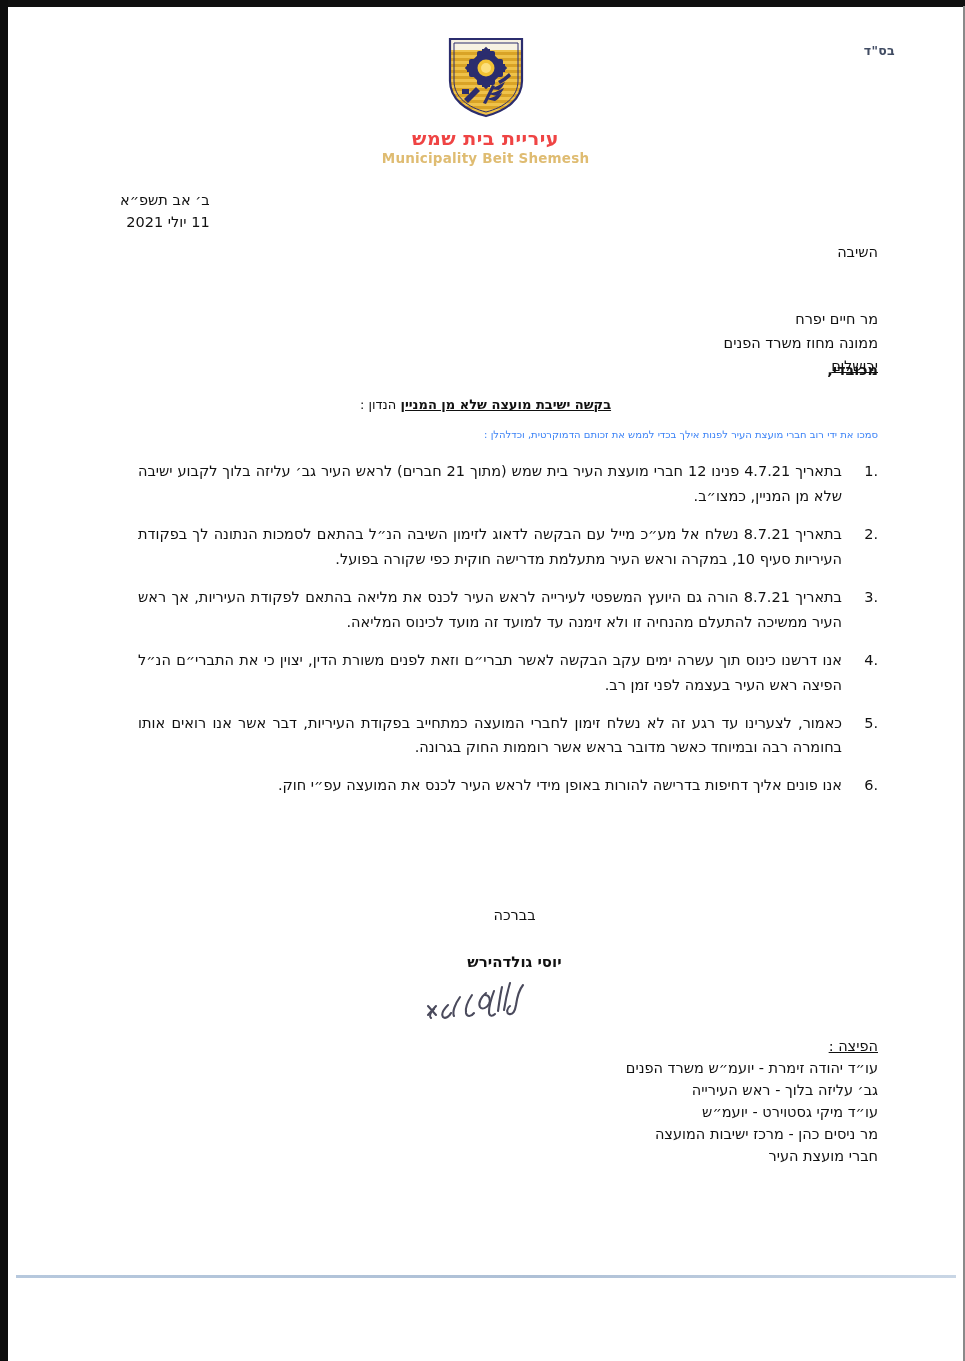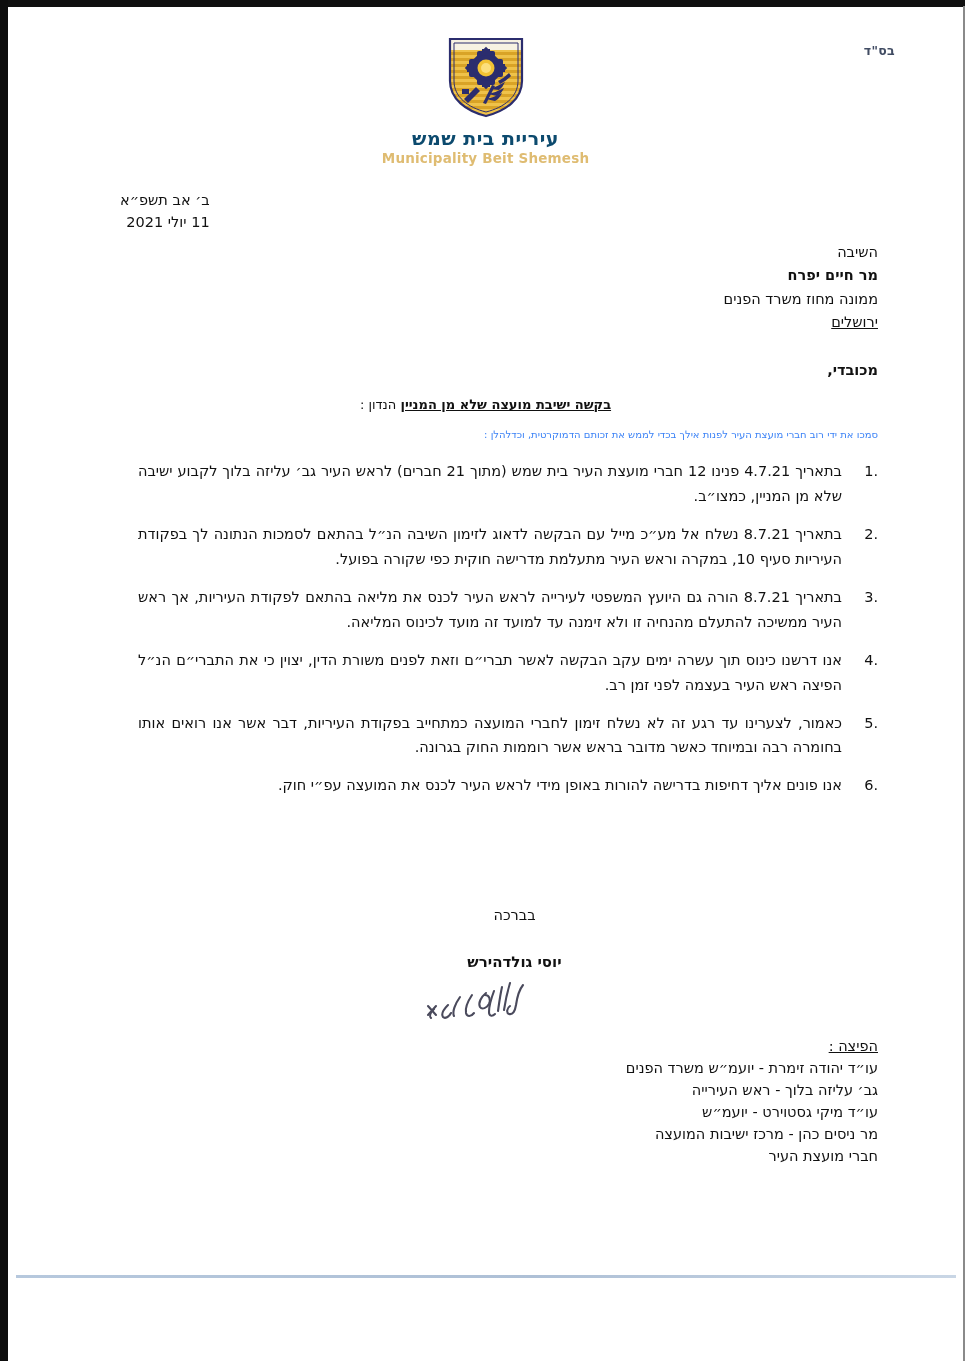--- a/index.html
+++ b/index.html
@@ -59,21 +59,21 @@
   }
   .shield-wrap {
     display: inline-block;
     width: 86px;
     height: 84px;
   }
   .wordmark-he {
     margin-top: 4px;
     font-size: 19px;
     font-weight: 700;
-    color: #0c4a6e;
+    color: #ef4444;
     direction: rtl;
     letter-spacing: 0.5px;
   }
   .wordmark-en {
     margin-top: 1px;
     font-size: 13.5px;
     font-weight: 700;
     color: #dfbc72;
     letter-spacing: 0.2px;
   }
@@ -94,21 +94,21 @@
   .addressee {
     position: absolute;
     top: 234px;
     right: 85px;
     direction: rtl;
     text-align: right;
     font-size: 14.5px;
     color: #111;
     line-height: 1.62;
   }
-  .addressee .name { font-weight: 700; }
+  .addressee .name { font-weight: 400; margin-top: 44px; }
   .addressee .city { text-decoration: underline; }
 
   
   .salutation {
     position: absolute;
     top: 355px;
     right: 85px;
     direction: rtl;
     font-size: 14.5px;
     font-weight: 700;

